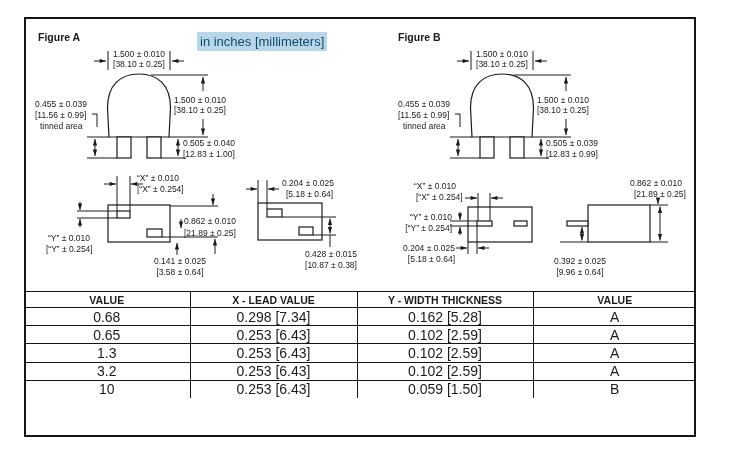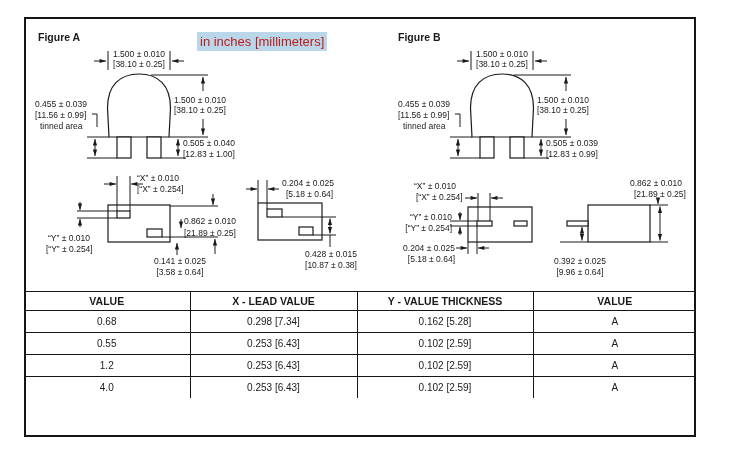--- a/index.html
+++ b/index.html
@@ -10,35 +10,35 @@
   .frame {
     position:absolute; left:24px; top:17px; width:672px; height:420px;
     border:2px solid #151515; box-sizing:border-box;
   }
   svg.drawings { position:absolute; left:0; top:0; }
   svg.drawings text { fill:#1a1a1a; font-size:8.5px; font-family:"Liberation Sans", sans-serif; }
   svg.drawings text.fig-label { font-size:10.5px; font-weight:bold; }
   .cl { stroke:#1a1a1a; stroke-width:1.2; fill:#ffffff; }
   .dl { stroke:#1a1a1a; stroke-width:1; fill:none; }
   .units {
-    position:absolute; left:197px; top:32px; background:#b9d7e9; color:#b91c1c;
+    position:absolute; left:197px; top:32px; background:#b9d7e9; color:#0c4a6e;
     font-size:13px; line-height:17px; padding:1px 3px; white-space:nowrap;
   }
   .tablewrap {
     position:absolute; left:24px; top:291px; width:672px; height:107px;
     border-top:1.5px solid #151515; box-sizing:border-box;
   }
   table.dims {
     width:100%; height:100%; border-collapse:collapse; table-layout:fixed;
   }
   table.dims th, table.dims td {
     border:1px solid #151515; text-align:center; vertical-align:middle; padding:0;
   }
   table.dims th { font-size:10.5px; font-weight:bold; height:14px; }
-  table.dims td { font-size:10px; height:16px; }
+  table.dims td { font-size:14px; height:16px; }
   table.dims th:first-child, table.dims td:first-child { border-left:none; }
   table.dims th:last-child, table.dims td:last-child { border-right:none; }
   table.dims tr:first-child th { border-top:none; }
   table.dims tr:last-child td { border-bottom:none; }
 </style>
 </head>
 <body>
 
 <div class="page">
 
@@ -267,44 +267,50 @@
       <colgroup>
           <col style="width:166px">
           <col style="width:167px">
           <col style="width:176px">
           <col style="width:163px">
         </colgroup>
       <tbody>
           <tr>
         <th>VALUE</th>
         <th>X - LEAD VALUE</th>
-        <th>Y - VALUE THICKNESS</th>
+        <th>Y - WIDTH THICKNESS</th>
         <th>VALUE</th>
       </tr>
       <tr>
         <td>0.68</td>
         <td>0.298 [7.34]</td>
         <td>0.162 [5.28]</td>
         <td>A</td>
       </tr>
       <tr>
-        <td>0.55</td>
+        <td>0.65</td>
         <td>0.253 [6.43]</td>
         <td>0.102 [2.59]</td>
         <td>A</td>
       </tr>
       <tr>
-        <td>1.2</td>
+        <td>1.3</td>
         <td>0.253 [6.43]</td>
         <td>0.102 [2.59]</td>
         <td>A</td>
       </tr>
       <tr>
-        <td>4.0</td>
+        <td>3.2</td>
         <td>0.253 [6.43]</td>
         <td>0.102 [2.59]</td>
         <td>A</td>
       </tr>
+      <tr>
+        <td>10</td>
+        <td>0.253 [6.43]</td>
+        <td>0.059 [1.50]</td>
+        <td>B</td>
+      </tr>
     </tbody>
       </table>
   </div>
 
 </div>
 
 </body></html>

